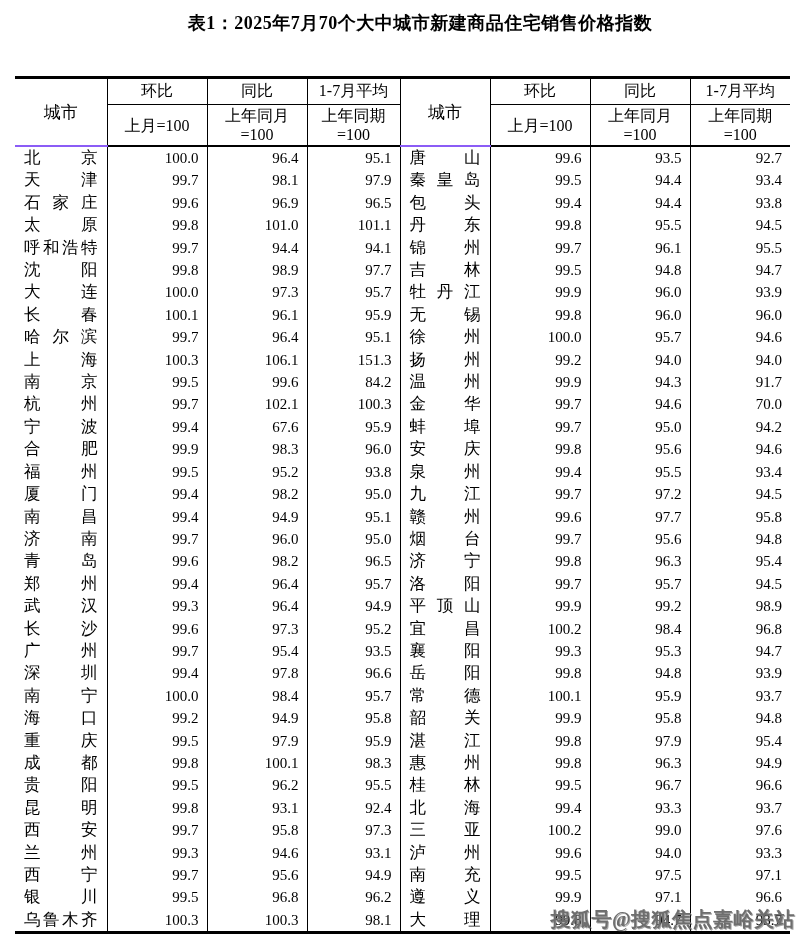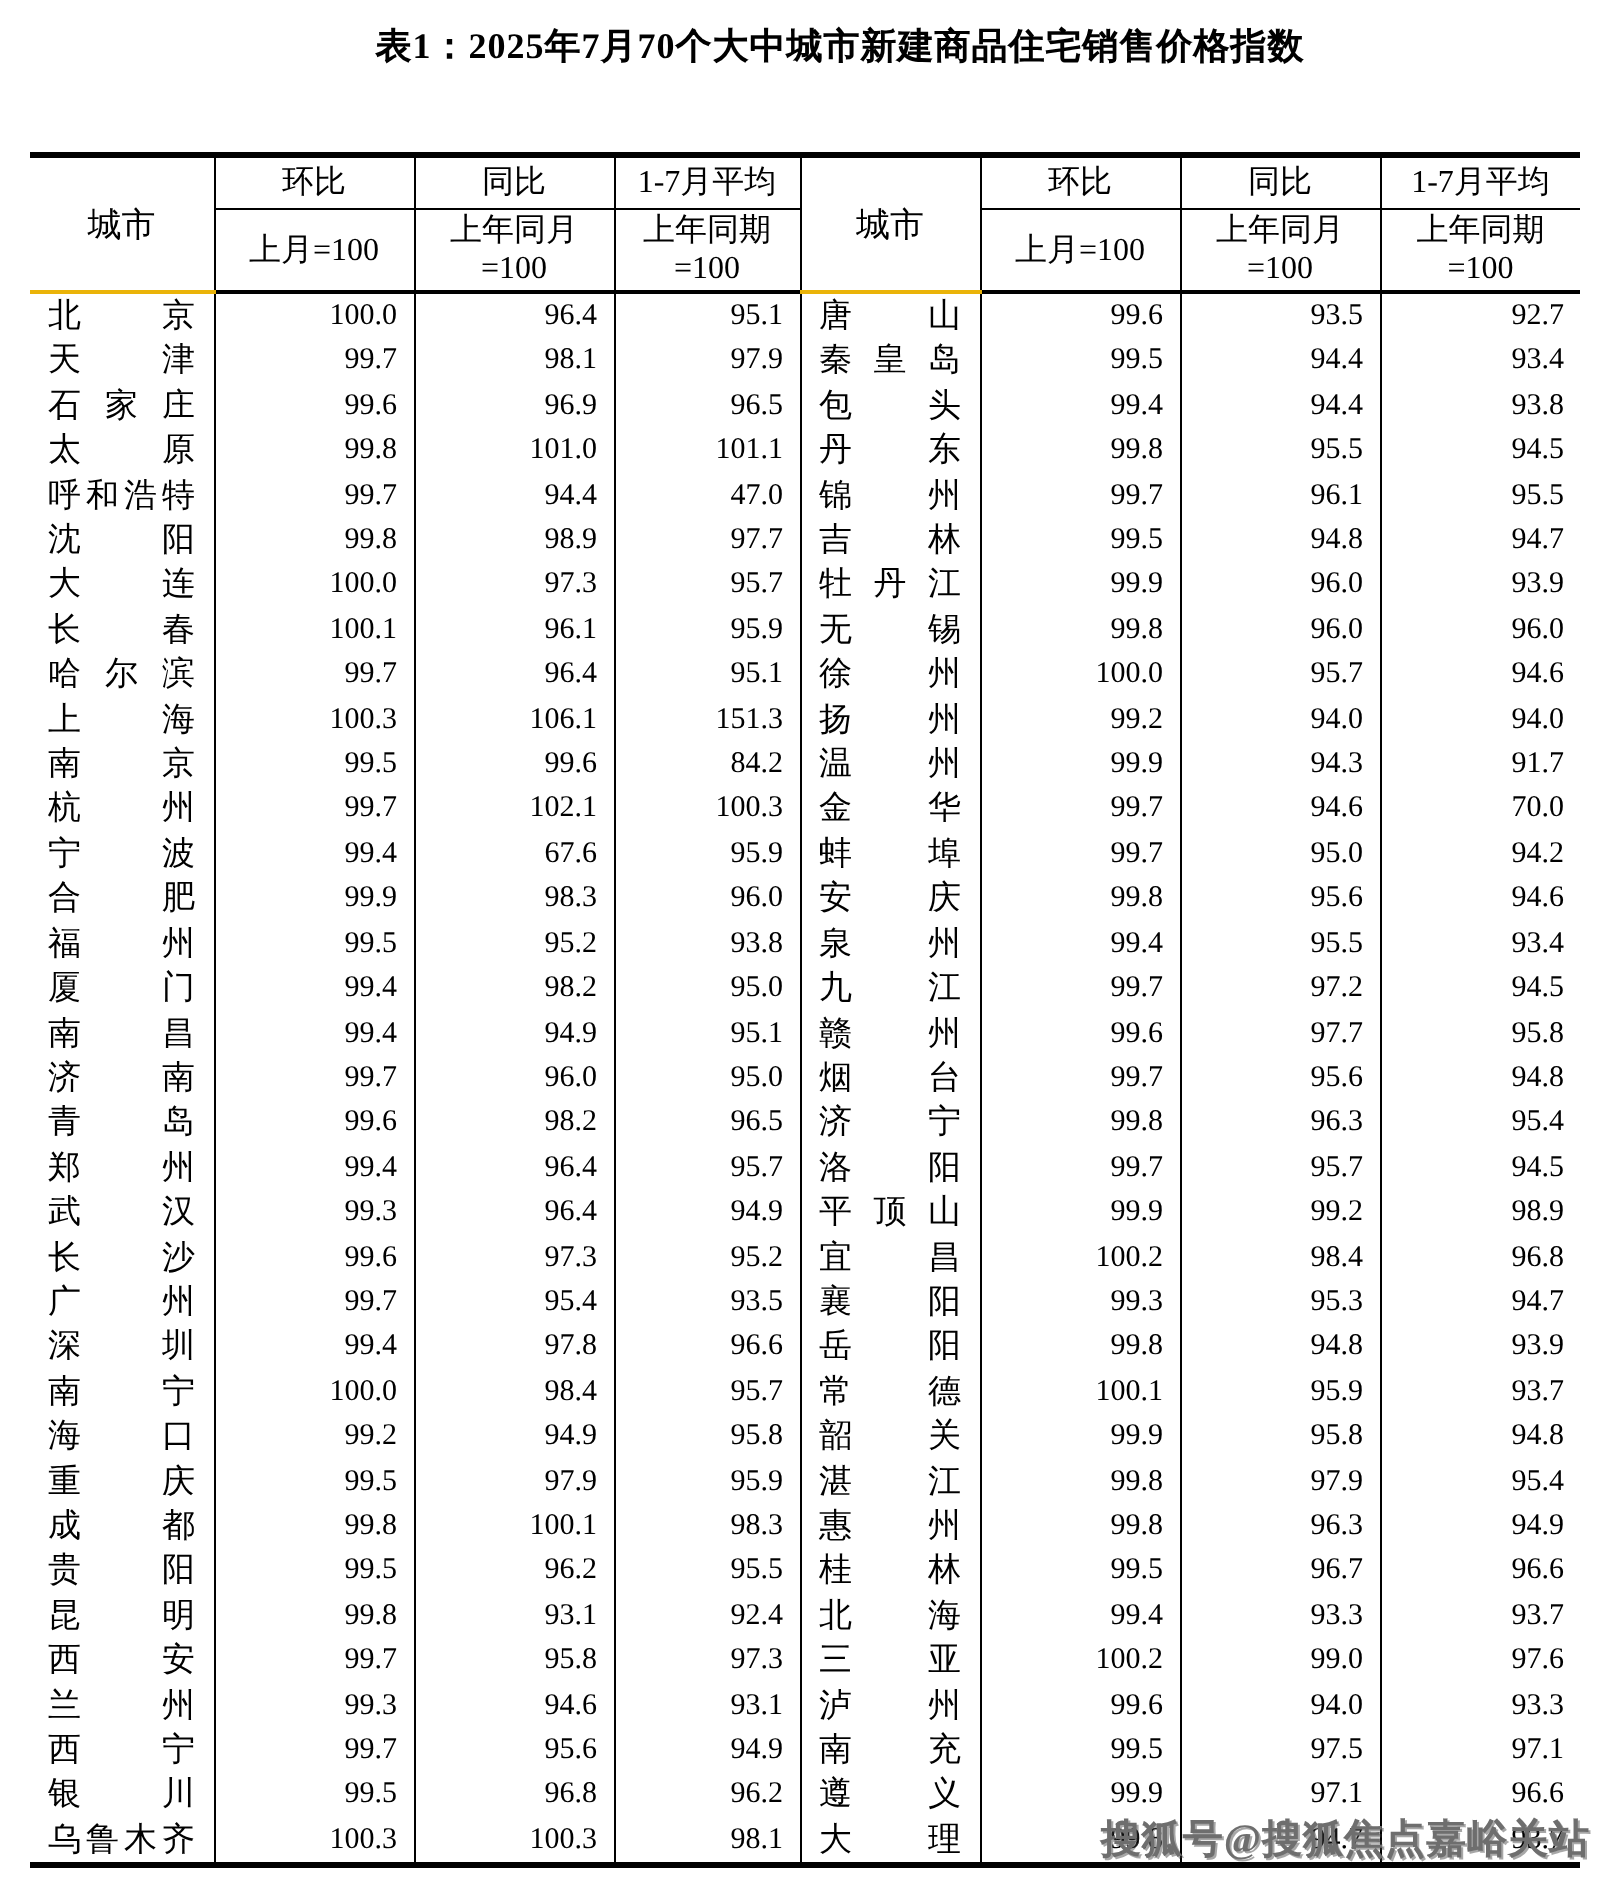--- a/index.html
+++ b/index.html
@@ -40,21 +40,21 @@
   }
   .bl { border-left: 1.5px solid #000; }
   thead th {
     font-size: 16px;
     text-align: center;
   }
   tr.h1 th { height: 25px; }
   tr.h1 th.top-label { border-bottom: 1.5px solid #000; }
   tr.h2 th { height: 40px; line-height: 19px; white-space: pre-line; }
   thead th { border-bottom: 2px solid #000; }
-  thead th.city-h { border-bottom: 2px solid #eab308; font-size: 17px; }
+  thead th.city-h { border-bottom: 2px solid #8b5cf6; font-size: 17px; }
   tbody tr { height: 22.4px; }
   tbody td { line-height: 22.4px; }
   td.num {
     text-align: right;
     padding-right: 8px;
     font-size: 15px;
   }
   td.city { font-size: 16.5px; }
   .cname {
     display: flex;
@@ -205,21 +205,21 @@
         <td class="city">
           <div class="cname">
             <span>呼</span>
             <span>和</span>
             <span>浩</span>
             <span>特</span>
           </div>
         </td>
         <td class="num bl">99.7</td>
         <td class="num bl">94.4</td>
-        <td class="num bl">47.0</td>
+        <td class="num bl">94.1</td>
         <td class="city bl">
           <div class="cname">
             <span>锦</span>
             <span>州</span>
           </div>
         </td>
         <td class="num bl">99.7</td>
         <td class="num bl">96.1</td>
         <td class="num bl">95.5</td>
       </tr>

